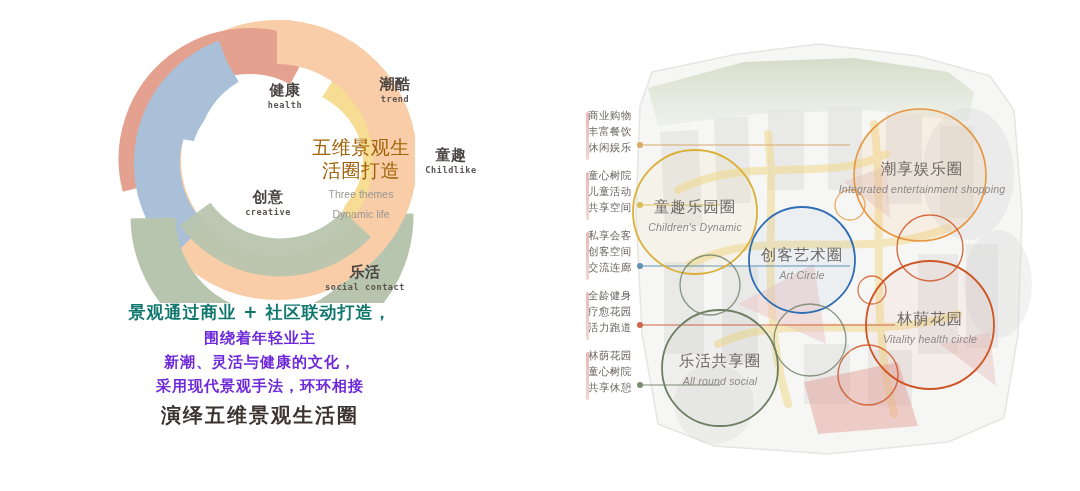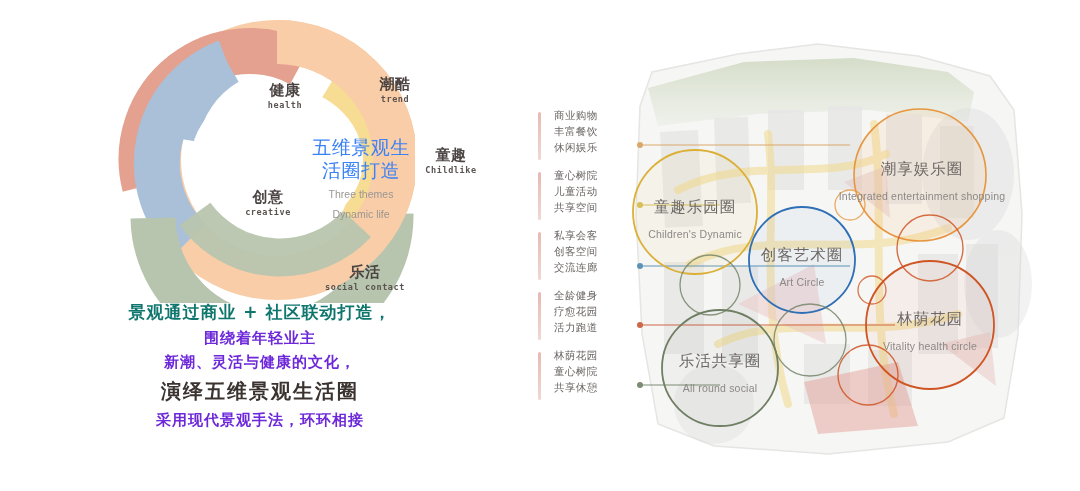--- a/index.html
+++ b/index.html
@@ -61,21 +61,21 @@
   #ring-center {
     position: absolute;
     left: 180px; top: 118px;
     width: 152px;
     text-align: center;
     pointer-events: none;
   }
   #ring-center .ct-cn {
     font-family: Liberation Serif, serif;
     font-size: 19px;
-    color: #3b82f6;
+    color: #a16207;
     line-height: 1.22;
     letter-spacing: 0.5px;
     display: block;
   }
   #ring-center .ct-en {
     font-family: "Liberation Sans", sans-serif;
     font-size: 10.5px;
     color: #9b9693;
     line-height: 1.32;
     display: block;
@@ -123,21 +123,22 @@
 
   
   #annotations {
     position: absolute;
     left: 18px; top: 108px;
     width: 90px;
   }
   .anno {
     position: relative;
     height: 60px;
-    padding-left: 16px;
+    padding-left: 2px;
+    margin-left: 48px;
   }
   .anno .bar {
     position: absolute;
     left: 0; top: 4px;
     width: 3px; height: 48px;
     background: linear-gradient(to bottom, #e8b9b2, #f0d8d3);
     border-radius: 2px;
   }
   .anno .txt {
     font-family: "DejaVu Sans", sans-serif;
@@ -176,21 +177,22 @@
     letter-spacing: 1px;
     line-height: 1.25;
   }
   .circle-label .c-en {
     display: block;
     font-family: "Liberation Sans", sans-serif;
     font-size: 10.5px;
     color: #8d8886;
     letter-spacing: 0.2px;
     line-height: 1.3;
-    margin-top: 11px;
+    margin-top: 4px;
+    font-style: italic;
   }
 </style>
 </head>
 <body>
 
 <div id="left-panel">
 
   <div id="ring-diagram">
     <svg id="ring-svg" viewBox="0 0 310 285">
       <defs>
@@ -277,22 +279,22 @@
       <span class="ct-cn">活圈打造</span>
       <span class="ct-en">Three themes</span>
       <span class="ct-en">Dynamic life</span>
     </div>
   </div>
 
   <div id="caption">
     <span class="ln strong">景观通过商业 + 社区联动打造，</span>
     <span class="ln muted">围绕着年轻业主</span>
     <span class="ln muted">新潮、灵活与健康的文化，</span>
+    <span class="ln muted">采用现代景观手法，环环相接</span>
     <span class="ln last">演绎五维景观生活圈</span>
-    <span class="ln muted">采用现代景观手法，环环相接</span>
   </div>
 </div>
 
 <div id="right-panel">
 
   <svg id="siteplan" viewBox="0 0 450 455">
     <defs>
       <linearGradient id="gTop" x1="0" y1="0" x2="0" y2="1">
         <stop offset="0%" stop-color="#b9c9a4" stop-opacity="0.55"></stop>
         <stop offset="100%" stop-color="#cdd8bd" stop-opacity="0.18"></stop>

